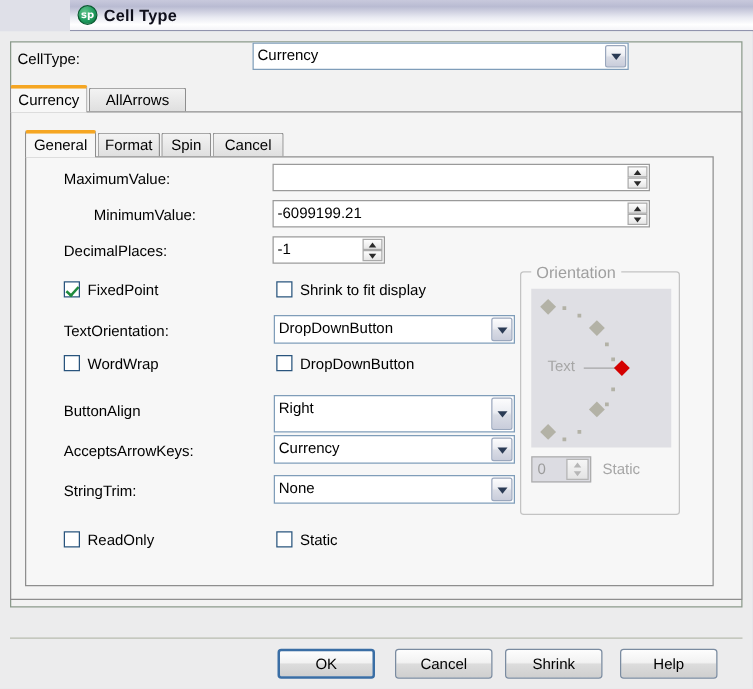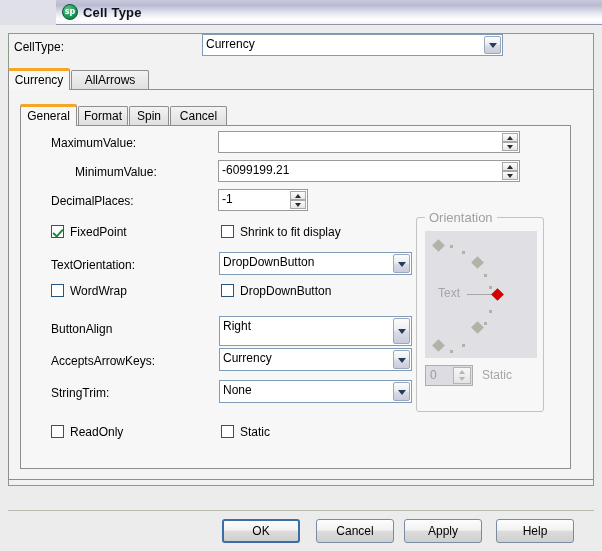--- a/index.html
+++ b/index.html
@@ -279,17 +279,17 @@
           <div class="sb up"></div>
           <div class="sb dn"></div>
         </div>
       </div>
       <div class="dlabel" style="left:65px;top:150px;">Static</div>
     </div>
 
     <div class="sep" style="top:485px;"></div>
     <div class="btn default" style="left:222px;top:494px;width:78px;">OK</div>
     <div class="btn" style="left:316px;top:494px;width:78px;">Cancel</div>
-    <div class="btn" style="left:404px;top:494px;width:78px;">Apply</div>
+    <div class="btn" style="left:404px;top:494px;width:78px;">Shrink</div>
     <div class="btn" style="left:496px;top:494px;width:78px;">Help</div>
 
   </div>
 </div>
 
 </body></html>

